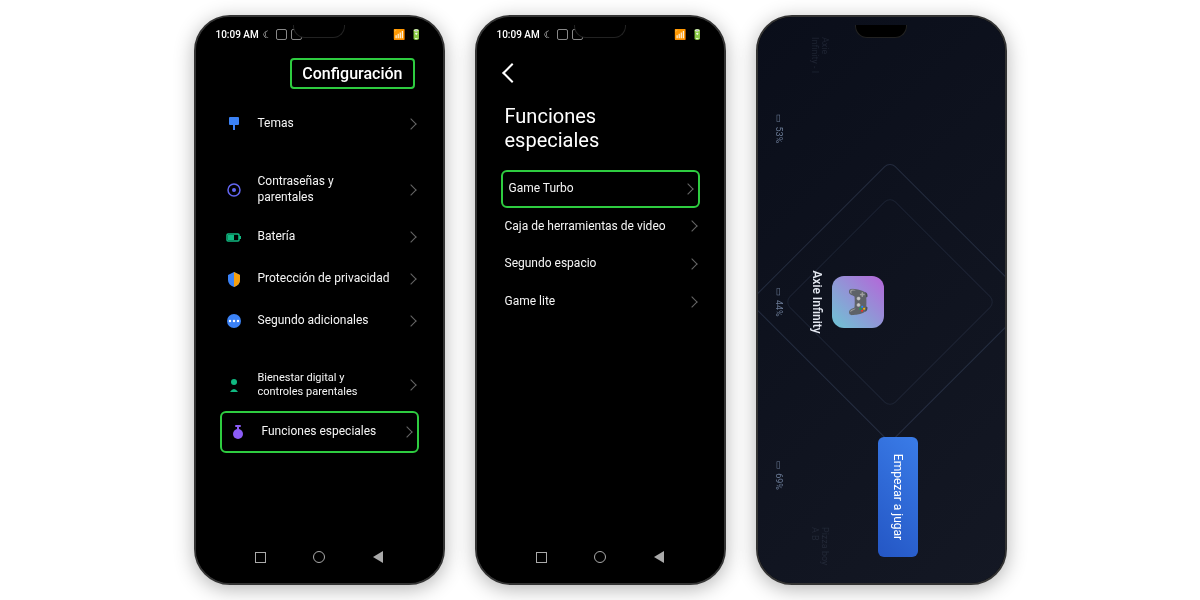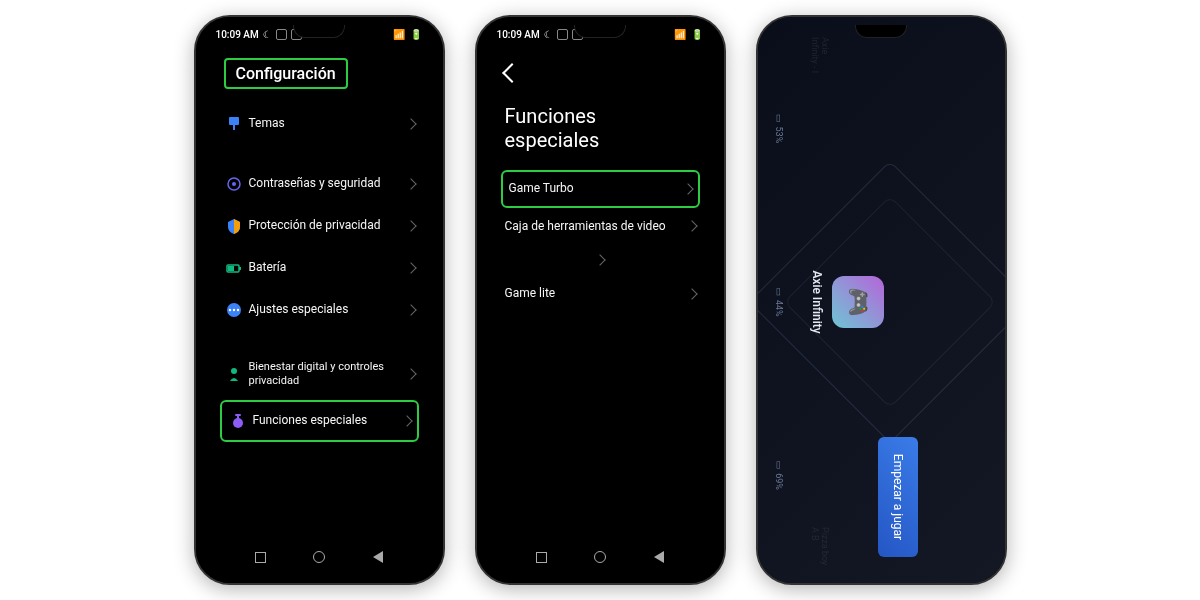--- a/index.html
+++ b/index.html
@@ -70,34 +70,33 @@
   }
   .status-icons { display: flex; gap: 4px; align-items: center; }
   .icon-box { width: 11px; height: 11px; border: 1px solid #888; border-radius: 2px; display:inline-block;}
   .content { flex: 1; padding: 8px 18px; overflow: hidden; }
   .title {
     font-size: 16px;
     font-weight: 500;
     padding: 8px 4px 14px;
     text-align: left;
   }
-  .title.center { text-align: left; }
+  .title.center { text-align: right; }
   .hl {
     border: 2px solid #2ecc40;
     border-radius: 4px;
     display: inline-block;
     padding: 4px 10px;
   }
   .row {
     display: flex;
     align-items: center;
     padding: 11px 4px;
-    gap: 5px;
+    gap: 14px;
     position: relative;
-    justify-content: center;
   }
   .row.hlrow {
     border: 2px solid #2ecc40;
     border-radius: 6px;
     padding: 9px 6px;
   }
   .row-icon {
     width: 20px;
     height: 20px;
     display: flex;
@@ -284,71 +283,71 @@
 
       <div class="spacer"></div>
 
       <div class="row">
         <div class="row-icon">
             <svg width="18" height="18" viewBox="0 0 18 18">
               <circle cx="9" cy="9" r="6" fill="none" stroke="#6366f1" stroke-width="1.5"></circle>
               <circle cx="9" cy="9" r="2" fill="#6366f1"></circle>
             </svg>
           </div>
-        <div class="row-label">Contraseñas y seguridad</div>
-        <div class="chevron"></div>
-      </div>
-
-      <div class="row">
-        <div class="row-icon">
-            <svg width="18" height="18" viewBox="0 0 18 18">
-              <path d="M9 2 L15 5 L15 10 Q15 15 9 17 Q3 15 3 10 L3 5 Z" fill="#3b82f6"></path>
-              <path d="M9 2 L15 5 L15 10 Q15 15 9 17 Z" fill="#f59e0b"></path>
-            </svg>
-          </div>
-        <div class="row-label">Protección de privacidad</div>
+        <div class="row-label">Contraseñas y parentales</div>
         <div class="chevron"></div>
       </div>
 
       <div class="row">
         <div class="row-icon">
             <svg width="18" height="18" viewBox="0 0 18 18">
               <rect x="2" y="6" width="12" height="7" rx="1" fill="none" stroke="#10b981" stroke-width="1.5"></rect>
               <rect x="14" y="8" width="2" height="3" fill="#10b981"></rect>
               <rect x="3" y="7" width="6" height="5" fill="#10b981"></rect>
             </svg>
           </div>
         <div class="row-label">Batería</div>
+        <div class="chevron"></div>
+      </div>
+
+      <div class="row">
+        <div class="row-icon">
+            <svg width="18" height="18" viewBox="0 0 18 18">
+              <path d="M9 2 L15 5 L15 10 Q15 15 9 17 Q3 15 3 10 L3 5 Z" fill="#3b82f6"></path>
+              <path d="M9 2 L15 5 L15 10 Q15 15 9 17 Z" fill="#f59e0b"></path>
+            </svg>
+          </div>
+        <div class="row-label">Protección de privacidad</div>
         <div class="chevron"></div>
       </div>
 
 
       <div class="row">
         <div class="row-icon">
             <svg width="18" height="18" viewBox="0 0 18 18">
               <circle cx="9" cy="9" r="7" fill="#3b82f6"></circle>
               <circle cx="5" cy="9" r="1.2" fill="#fff"></circle>
               <circle cx="9" cy="9" r="1.2" fill="#fff"></circle>
               <circle cx="13" cy="9" r="1.2" fill="#fff"></circle>
             </svg>
           </div>
-        <div class="row-label">Ajustes especiales</div>
+        <div class="row-label">Segundo adicionales</div>
         <div class="chevron"></div>
       </div>
 
       <div class="spacer"></div>
 
       <div class="row">
         <div class="row-icon">
             <svg width="18" height="18" viewBox="0 0 18 18">
               <circle cx="9" cy="6" r="3" fill="#10b981"></circle>
               <path d="M5 16 Q9 10 13 16 Z" fill="#10b981"></path>
             </svg>
           </div>
-        <div class="row-label small">Bienestar digital y controles privacidad</div>
+        <div class="row-label small">Bienestar digital y controles parentales</div>
         <div class="chevron"></div>
       </div>
 
       <div class="row hlrow">
         <div class="row-icon">
             <svg width="18" height="18" viewBox="0 0 18 18">
               <circle cx="9" cy="11" r="5" fill="#8b5cf6"></circle>
               <rect x="8" y="3" width="2" height="4" fill="#8b5cf6"></rect>
               <rect x="6" y="2" width="6" height="2" rx="1" fill="#8b5cf6"></rect>
             </svg>
@@ -392,20 +391,21 @@
         <div class="chevron"></div>
       </div>
 
       <div class="row">
         <div class="row-label">Caja de herramientas de video</div>
         <div class="chevron"></div>
       </div>
 
 
       <div class="row">
+        <div class="row-label">Segundo espacio</div>
         <div class="chevron"></div>
       </div>
 
       <div class="row">
         <div class="row-label">Game lite</div>
         <div class="chevron"></div>
       </div>
     </div>
     <div class="nav-bar">
       <div class="nav-sq"></div>

